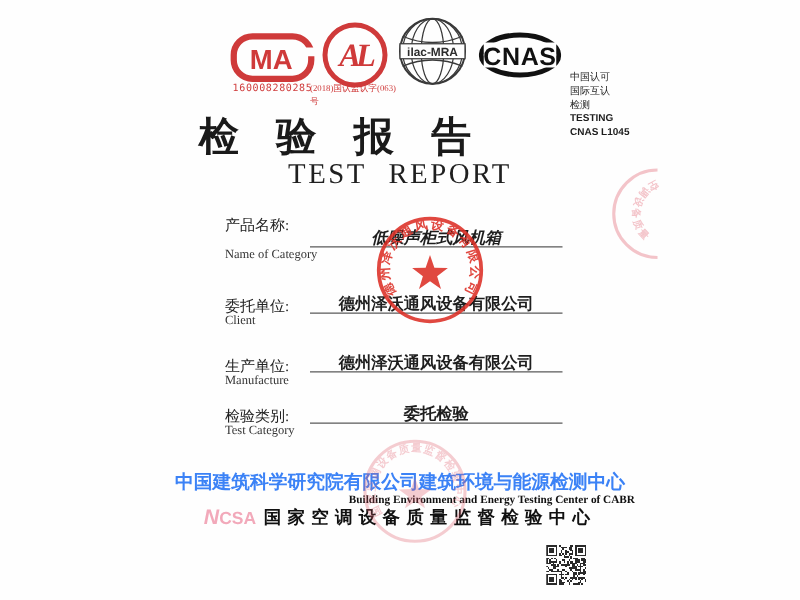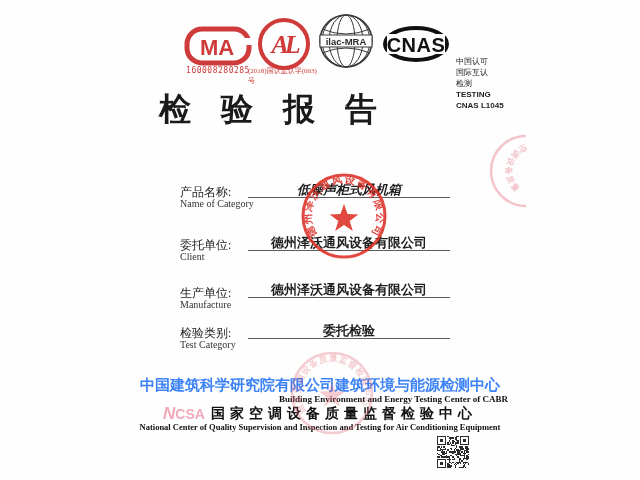--- a/index.html
+++ b/index.html
@@ -88,22 +88,23 @@
   </svg>
   <div class="cnas-block">
     <div>中国认可</div>
     <div>国际互认</div>
     <div>检测</div>
     <div class="b">TESTING</div>
     <div class="b">CNAS L1045</div>
   </div>
 
   <div class="title-zh">检验报告</div>
-
-  <div class="field-label-zh" style="top:184px;">产品名称:</div>
+  <div class="title-en">TEST REPORT</div>
+
+  <div class="field-label-zh" style="top:172px;">产品名称:</div>
   <div class="field-label-en" style="top:198px;">Name of Category</div>
   <div class="field-value" style="top:181px;font-style:italic;">低噪声柜式风机箱</div>
   <div class="field-line" style="top:197px;"></div>
 
   <div class="field-label-zh" style="top:237px;">委托单位:</div>
   <div class="field-label-en" style="top:251px;">Client</div>
   <div class="field-value" style="top:234px;">德州泽沃通风设备有限公司</div>
   <div class="field-line" style="top:250px;"></div>
 
   <div class="field-label-zh" style="top:285px;">生产单位:</div>
@@ -114,21 +115,20 @@
   <div class="field-label-zh" style="top:325px;">检验类别:</div>
   <div class="field-label-en" style="top:339px;">Test Category</div>
   <div class="field-value" style="top:322px;">委托检验</div>
   <div class="field-line" style="top:338px;"></div>
 
   <div class="footer-org-zh">中国建筑科学研究院有限公司建筑环境与能源检测中心</div>
   <div class="footer-org-en">Building Environment and Energy Testing Center of CABR</div>
   <div class="footer-center-row">
     <span class="ncsa-logo"><span class="n">N</span><span>CSA</span></span><span class="footer-center-zh">国家空调设备质量监督检验中心</span>
   </div>
-  <div class="footer-center-en">National Center of Quality Supervision and Inspection and Testing for Air Conditioning Equipment</div>
 
   <div class="qr-wrap">
     <svg id="qr-svg" width="32" height="32" viewBox="0 0 25 25" shape-rendering="crispEdges">
         <rect x="8" y="0" width="1" height="1" fill="#2a2a2a"></rect>
         <rect x="15" y="0" width="1" height="1" fill="#2a2a2a"></rect>
         <rect x="16" y="0" width="1" height="1" fill="#2a2a2a"></rect>
         <rect x="9" y="1" width="1" height="1" fill="#2a2a2a"></rect>
         <rect x="10" y="1" width="1" height="1" fill="#2a2a2a"></rect>
         <rect x="11" y="1" width="1" height="1" fill="#2a2a2a"></rect>
         <rect x="12" y="1" width="1" height="1" fill="#2a2a2a"></rect>

